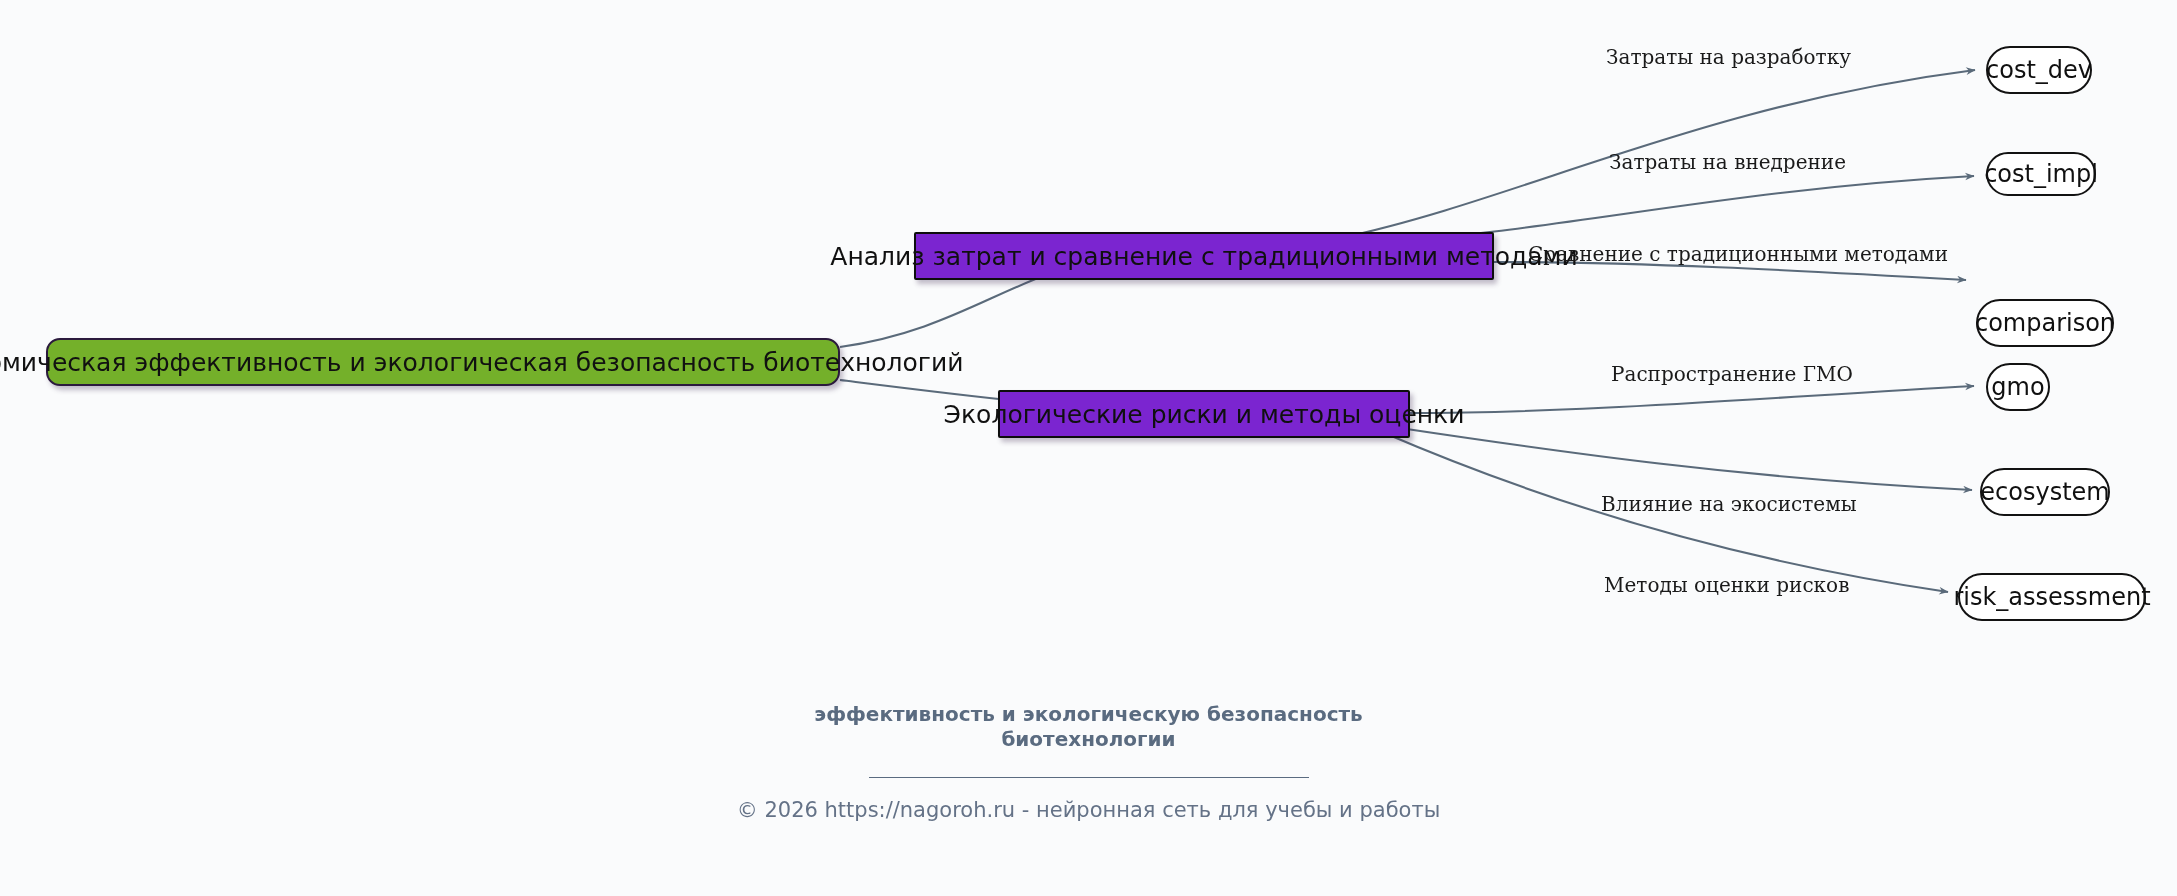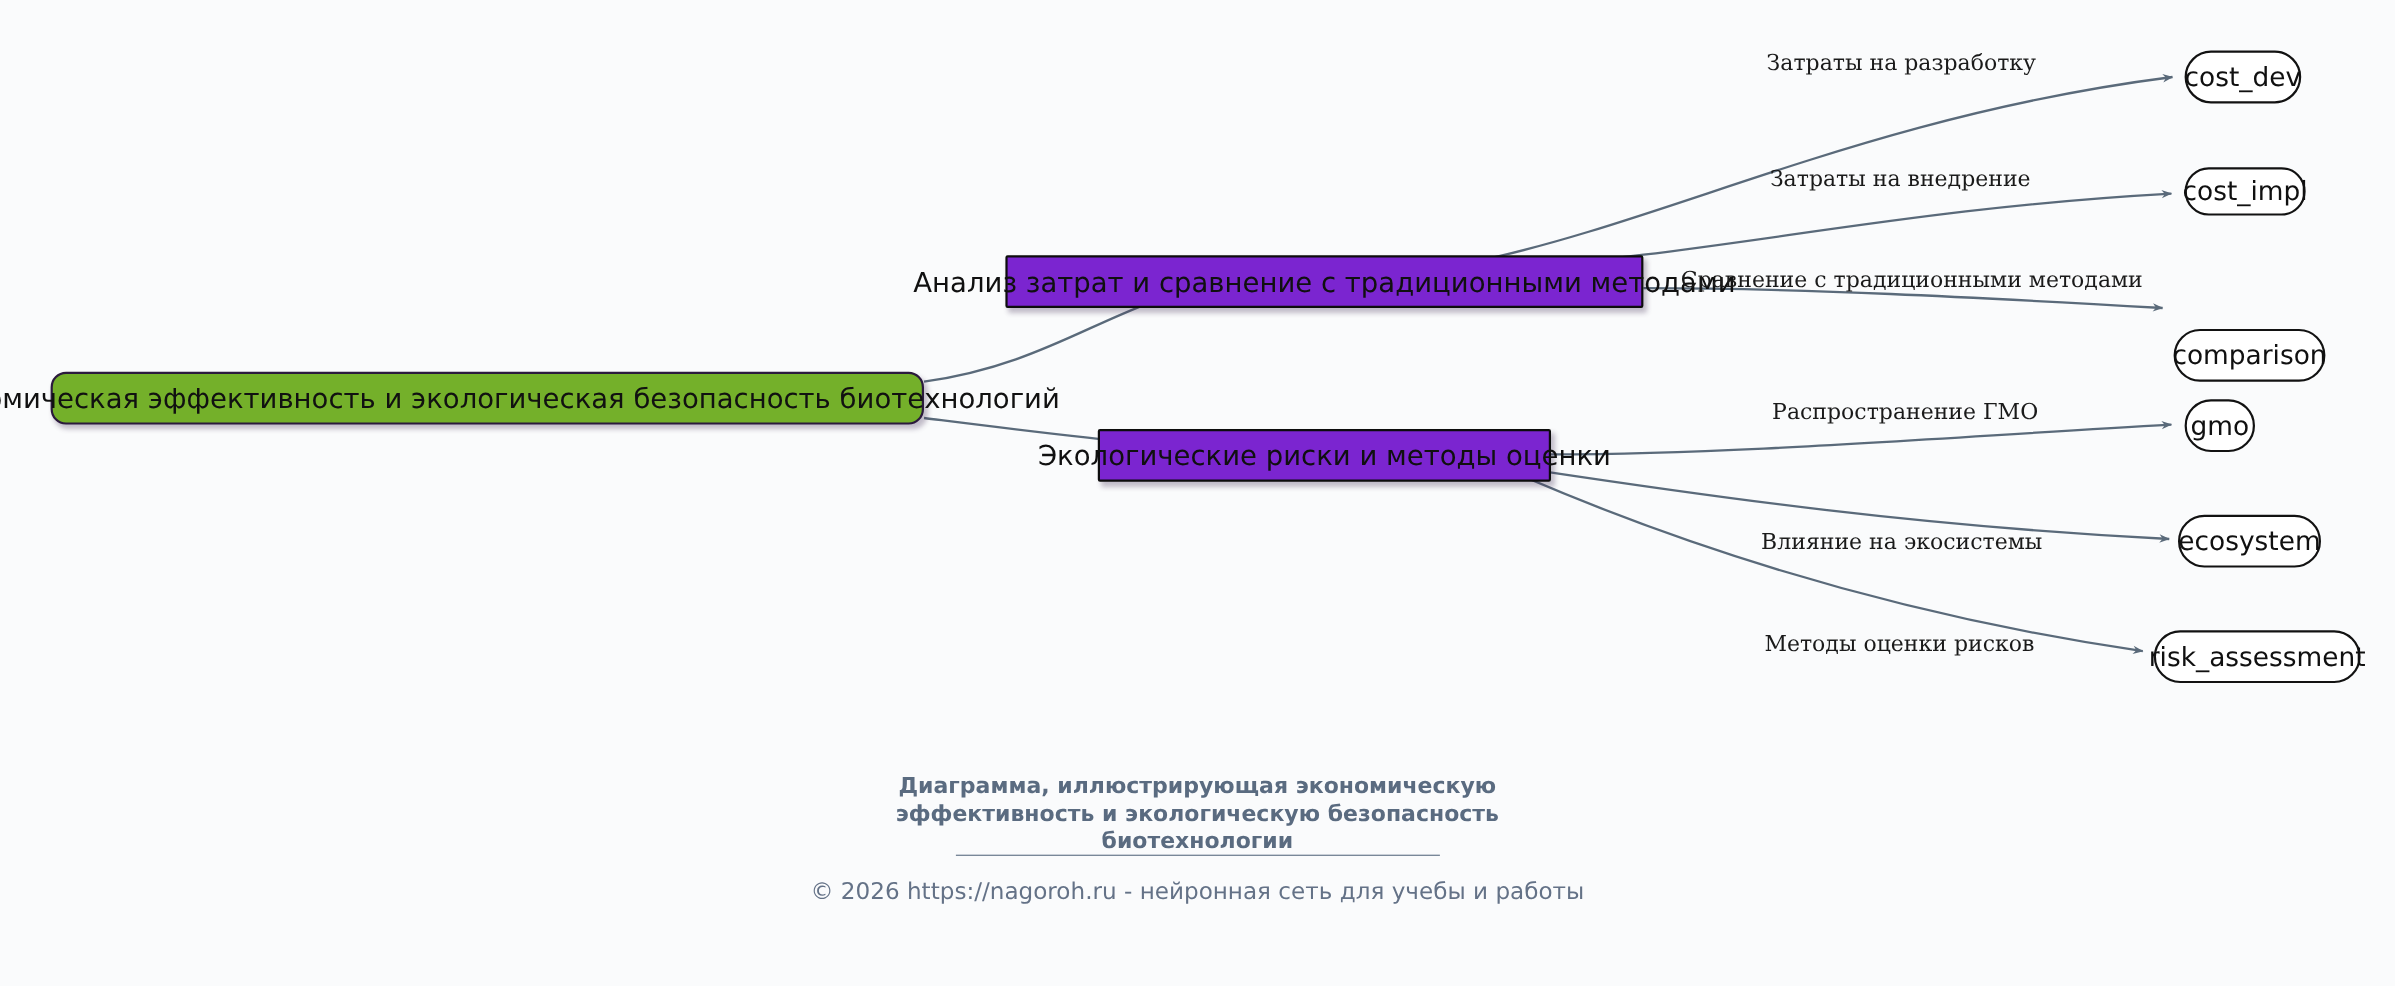--- a/index.html
+++ b/index.html
@@ -162,26 +162,25 @@
   </div>
 
   <div class="edge-label" style="left:1606px; top:45px;">Затраты на разработку</div>
 
   <div class="edge-label" style="left:1609px; top:150px;">Затраты на внедрение</div>
 
   <div class="edge-label" style="left:1528px; top:242px;">Сравнение с традиционными методами</div>
 
   <div class="edge-label" style="left:1611px; top:362px;">Распространение ГМО</div>
 
-  <div class="edge-label" style="left:1601px; top:480px;">Влияние на экосистемы</div>
+  <div class="edge-label" style="left:1601px; top:492px;">Влияние на экосистемы</div>
 
   <div class="edge-label" style="left:1604px; top:573px;">Методы оценки рисков</div>
 
   <div class="footer caption">
-    <span class="caption-line">Диаграмма, иллюстрирующая экономическую</span>
     <span class="caption-line">эффективность и экологическую безопасность</span>
     <span class="caption-line">биотехнологии</span>
   </div>
 
   <div class="divider"></div>
 
   <div class="footer copyright">© 2026 https://nagoroh.ru - нейронная сеть для учебы и работы</div>
 
 </div>
 

